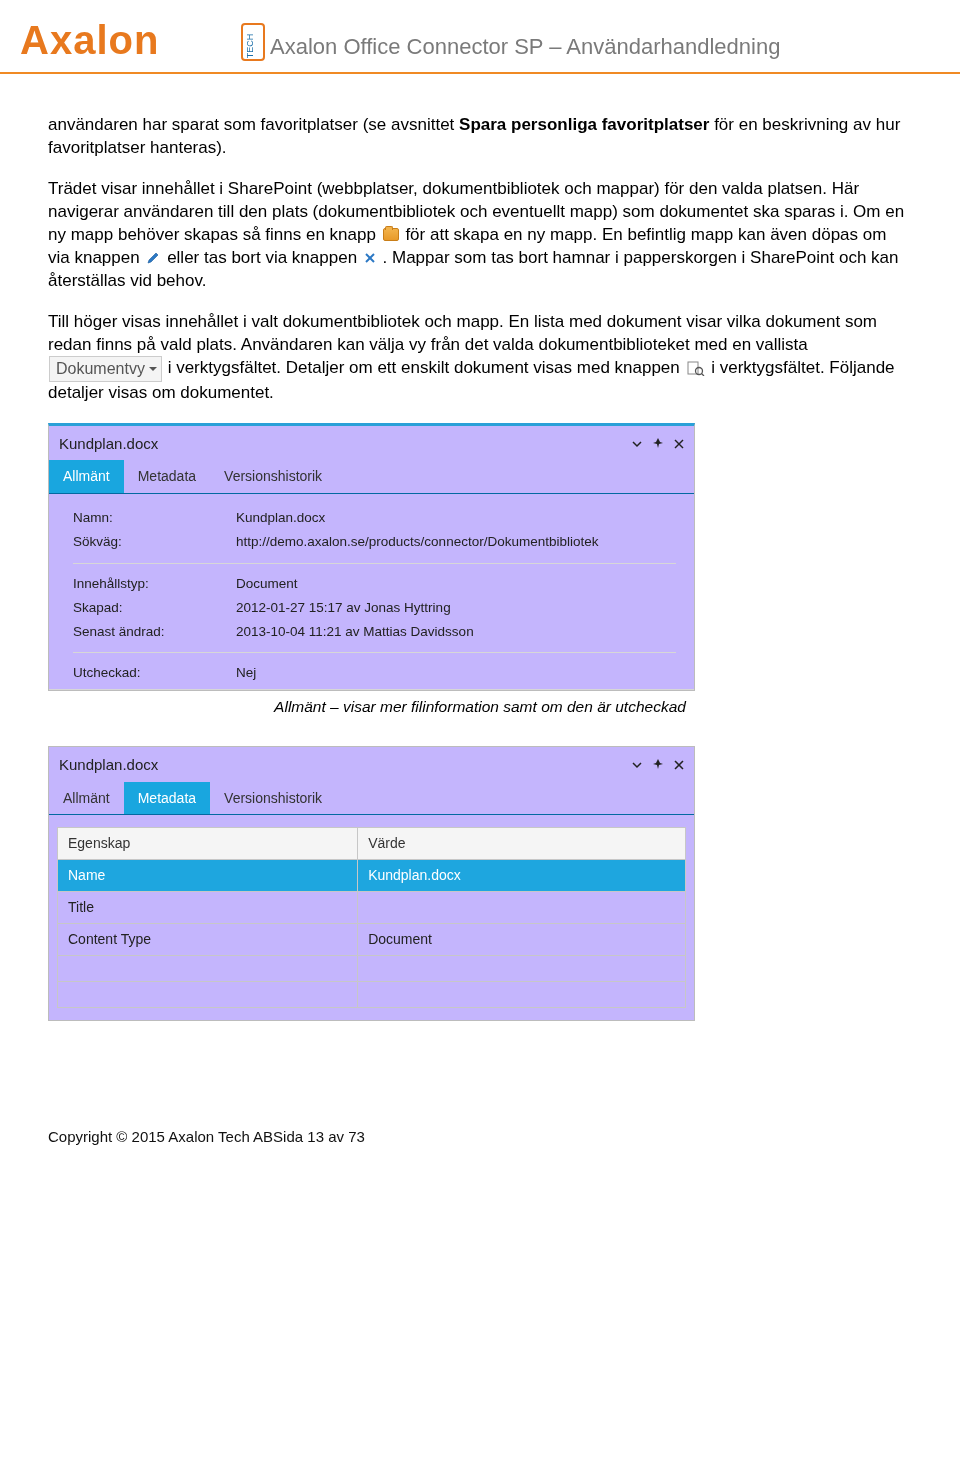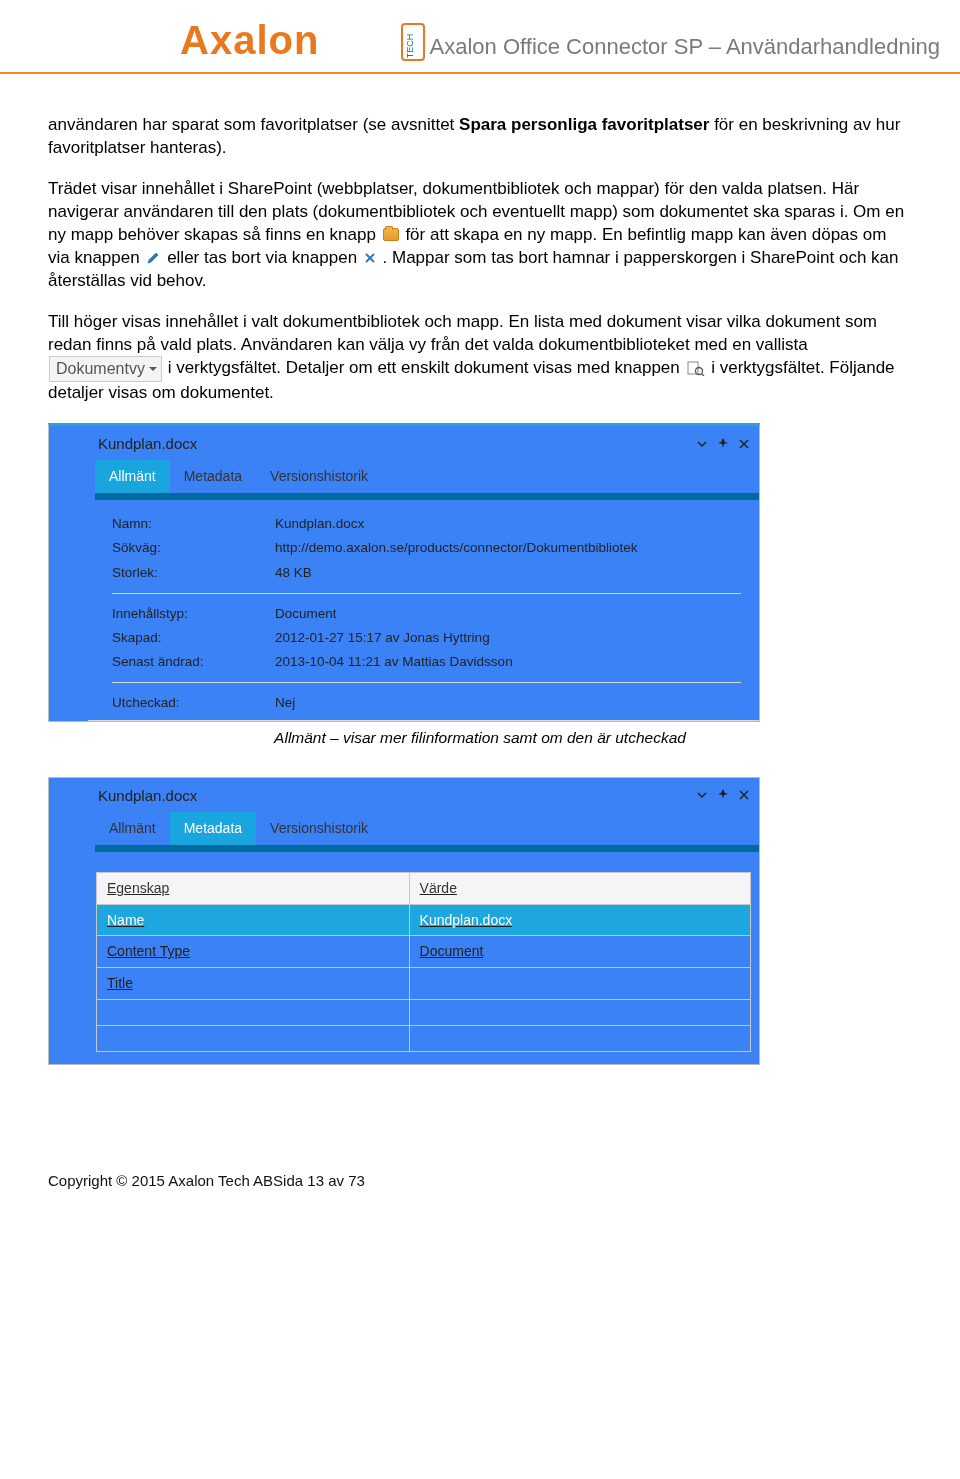--- a/index.html
+++ b/index.html
@@ -11,21 +11,21 @@
     font-size: 17px;
     color: #000;
     line-height: 1.35;
   }
   .page {
     padding: 0 0 40px 0;
   }
   .header {
     display: flex;
     align-items: flex-end;
-    justify-content: flex-end;
+    justify-content: flex-start;
     padding: 18px 20px 6px 20px;
     border-bottom: 2px solid #f08a24;
   }
   .logo {
     display: flex;
     align-items: center;
   }
   .logo-svg { display:block; }
   .header-title {
     font-size: 22px;
@@ -78,43 +78,41 @@
     border:4px solid transparent; border-top-color:#555;
     transform: translateY(-2px);
   }
   .inline-icon-preview{
     display:inline-block; width:18px; height:15px; vertical-align:-2px; margin:0 2px;
   }
 
   
   .panel {
     border:1px solid #bcbcbc;
-    width: 712px;
+    width: 647px;
     margin: 10px 0 6px 0;
-    background:#3b82f6;
+    background:#c4b5fd;
     font-size:14px;
     color:#222;
-    padding-left:39px;
   }
   .panel-top {
     border-top: 3px solid #2aa0d8;
   }
   .panel-titlebar {
     display:flex;
     align-items:center;
     justify-content: space-between;
     padding: 8px 10px 6px 10px;
   }
   .panel-title { font-size:15px; }
   .panel-titlebar-ctrls { display:flex; gap:10px; align-items:center; color:#333;}
   .panel-titlebar-ctrls span{ cursor:pointer; }
   .tabs {
     display:flex;
-    border-bottom:7px solid #0369a1;
-    margin-left:7px;
+    border-bottom:1px solid #0369a1;
   }
   .tab {
     padding:7px 14px;
     font-size:14px;
     color:#333;
     cursor:pointer;
   }
   .tab.active {
     background:#19a6df;
     color:#fff;
@@ -139,24 +137,23 @@
     font-style: italic;
     font-size:15.5px;
     margin-bottom: 28px;
     text-align: center;
   }
 
   
   .grid {
     border-collapse: collapse;
     width: 100%;
-    margin: 20px 8px 12px 8px;
+    margin: 12px 8px 12px 8px;
     width: calc(100% - 16px);
     font-size:14px;
-    text-decoration:underline;
   }
   .grid th, .grid td {
     border:1px solid #c7c7c7;
     padding:6px 10px;
     text-align:left;
   }
   .grid th {
     background:#f5f5f5;
     font-weight:normal;
     color:#333;
@@ -257,24 +254,20 @@
       </div>
       <div class="props">
         <div class="prop-row">
             <div class="prop-label">Namn:</div>
             <div class="prop-val">Kundplan.docx</div>
           </div>
         <div class="prop-row">
             <div class="prop-label">Sökväg:</div>
             <div class="prop-val">http://demo.axalon.se/products/connector/Dokumentbibliotek</div>
           </div>
-        <div class="prop-row">
-            <div class="prop-label">Storlek:</div>
-            <div class="prop-val">48 KB</div>
-          </div>
         <div class="prop-sep"></div>
         <div class="prop-row">
             <div class="prop-label">Innehållstyp:</div>
             <div class="prop-val">Document</div>
           </div>
         <div class="prop-row">
             <div class="prop-label">Skapad:</div>
             <div class="prop-val">2012-01-27 15:17 av Jonas Hyttring</div>
           </div>
         <div class="prop-row">
@@ -322,26 +315,26 @@
         <tbody>
             <tr>
           <th>Egenskap</th>
           <th>Värde</th>
         </tr>
         <tr class="sel">
           <td>Name</td>
           <td>Kundplan.docx</td>
         </tr>
         <tr>
+          <td>Title</td>
+          <td></td>
+        </tr>
+        <tr>
           <td>Content Type</td>
           <td>Document</td>
-        </tr>
-        <tr>
-          <td>Title</td>
-          <td></td>
         </tr>
         <tr class="empty-row">
               <td></td>
               <td></td>
             </tr>
         <tr class="empty-row">
               <td></td>
               <td></td>
             </tr>
       </tbody>

